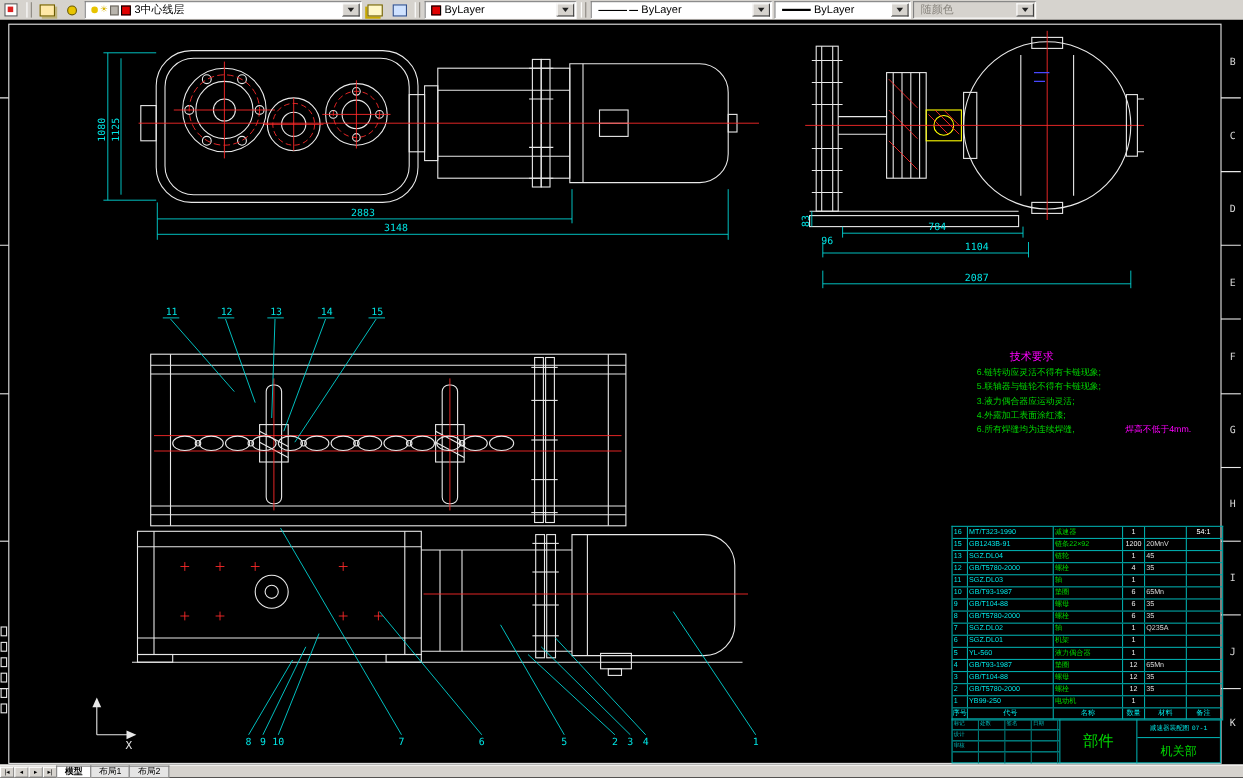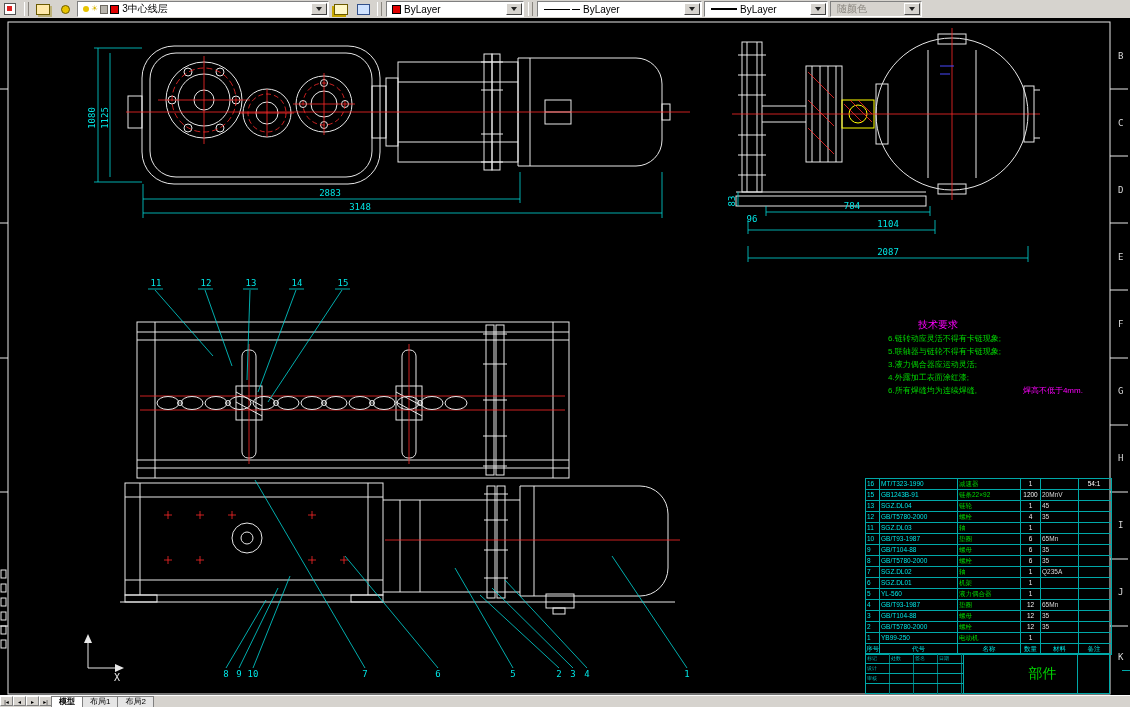--- a/index.html
+++ b/index.html
@@ -61,34 +61,34 @@
        white-space:nowrap;color:#00e5e5;box-sizing:border-box;}
   .ptc:last-child{border-right:none;}
   .ptc-name{color:#00d800;}
   .ptc-qty{color:#f0f0f0;text-align:center;padding-left:0;}
   .ptc-mat{color:#d8d8d8;}
   .ptc-note{color:#ffffff;text-align:center;padding-left:0;}
   .pthead .ptc{text-align:center;padding-left:0;color:#00e5e5;}
 
   
   .tblock{position:absolute;left:865px;top:635px;width:245px;height:41px;border:1px solid #00a8a8;
-          box-sizing:border-box;display:grid;grid-template-columns:98px 70px 75px;gap:44px;}
+          box-sizing:border-box;display:grid;grid-template-columns:98px 70px 75px;}
   .tb-cell{border-right:1px solid #00a8a8;box-sizing:border-box;position:relative;}
   .tb-cell:last-child{border-right:none;font-family:Liberation Mono, monospace;}
   .sigrow{display:grid;grid-template-columns:24px 24px 24px 24px;height:10px;border-bottom:1px solid #00a8a8;box-sizing:border-box;}
   .sigrow:last-child{border-bottom:none;}
   .sigc{border-right:1px solid #007878;font-size:5px;line-height:9px;color:#00bcbc;overflow:hidden;box-sizing:border-box;padding-left:1px;}
   .tb-part{display:flex;align-items:center;justify-content:center;color:#00d800;font-size:14px;}
   .tb-right-top{height:17px;border-bottom:1px solid #00a8a8;box-sizing:border-box;font-size:6px;color:#00e5e5;
                 display:flex;align-items:center;justify-content:center;gap:2px;white-space:nowrap;overflow:hidden;}
   .tb-right-bot{height:22px;display:flex;align-items:center;justify-content:center;color:#00d800;font-size:11px;}
 
   
   .tabbar{position:absolute;left:0;right:0;bottom:0;height:11px;background:#d6d3ce;border-top:1px solid #fff;
-          display:flex;font-size:8px;color:#000;}
+          display:flex;align-items:flex-end;font-size:8px;color:#000;}
   .navbtn{width:13px;height:10px;display:flex;align-items:center;justify-content:center;font-size:6px;
           background:#d6d3ce;border:1px solid;border-color:#fff #808080 #808080 #fff;box-sizing:border-box;}
   .tab{padding:0 7px;height:11px;line-height:10px;background:#e5e5e5;border:1px solid #808080;border-bottom:none;
        box-sizing:border-box;margin-left:-1px;}
   .tab.active{background:#fff;font-weight:bold;}
   .tabfill{flex:1;height:11px;}
 </style>
 </head>
 <body>
 
@@ -138,21 +138,21 @@
           <span class="tri"></span>
         </span>
     </div>
     <div class="combo" style="width:124px">
       <span class="lsample bold"></span>
       <span class="combo-text">ByLayer</span>
       <span class="combo-arrow">
           <span class="tri"></span>
         </span>
     </div>
-    <div class="combo disabled" style="width:92px">
+    <div class="combo disabled" style="width:112px">
       <span class="combo-text">随颜色</span>
       <span class="combo-arrow">
           <span class="tri"></span>
         </span>
     </div>
   </div>
 
   <div class="canvas">
 
     <svg viewBox="0 18 1130 678" width="1130" height="678">

